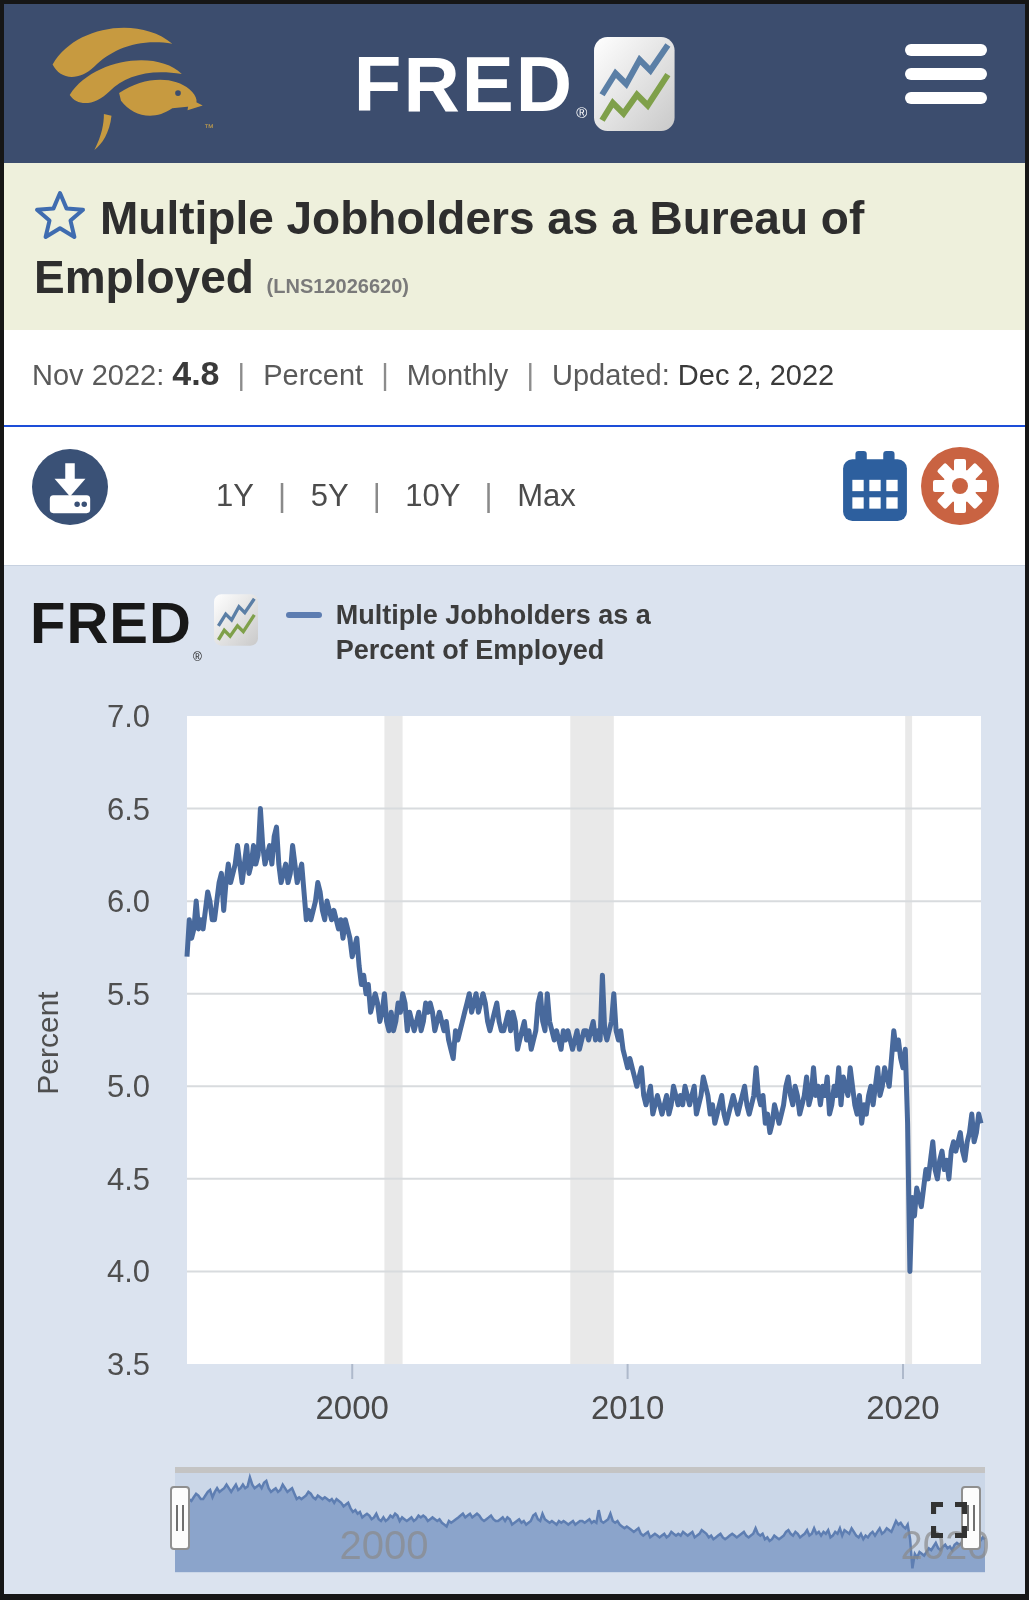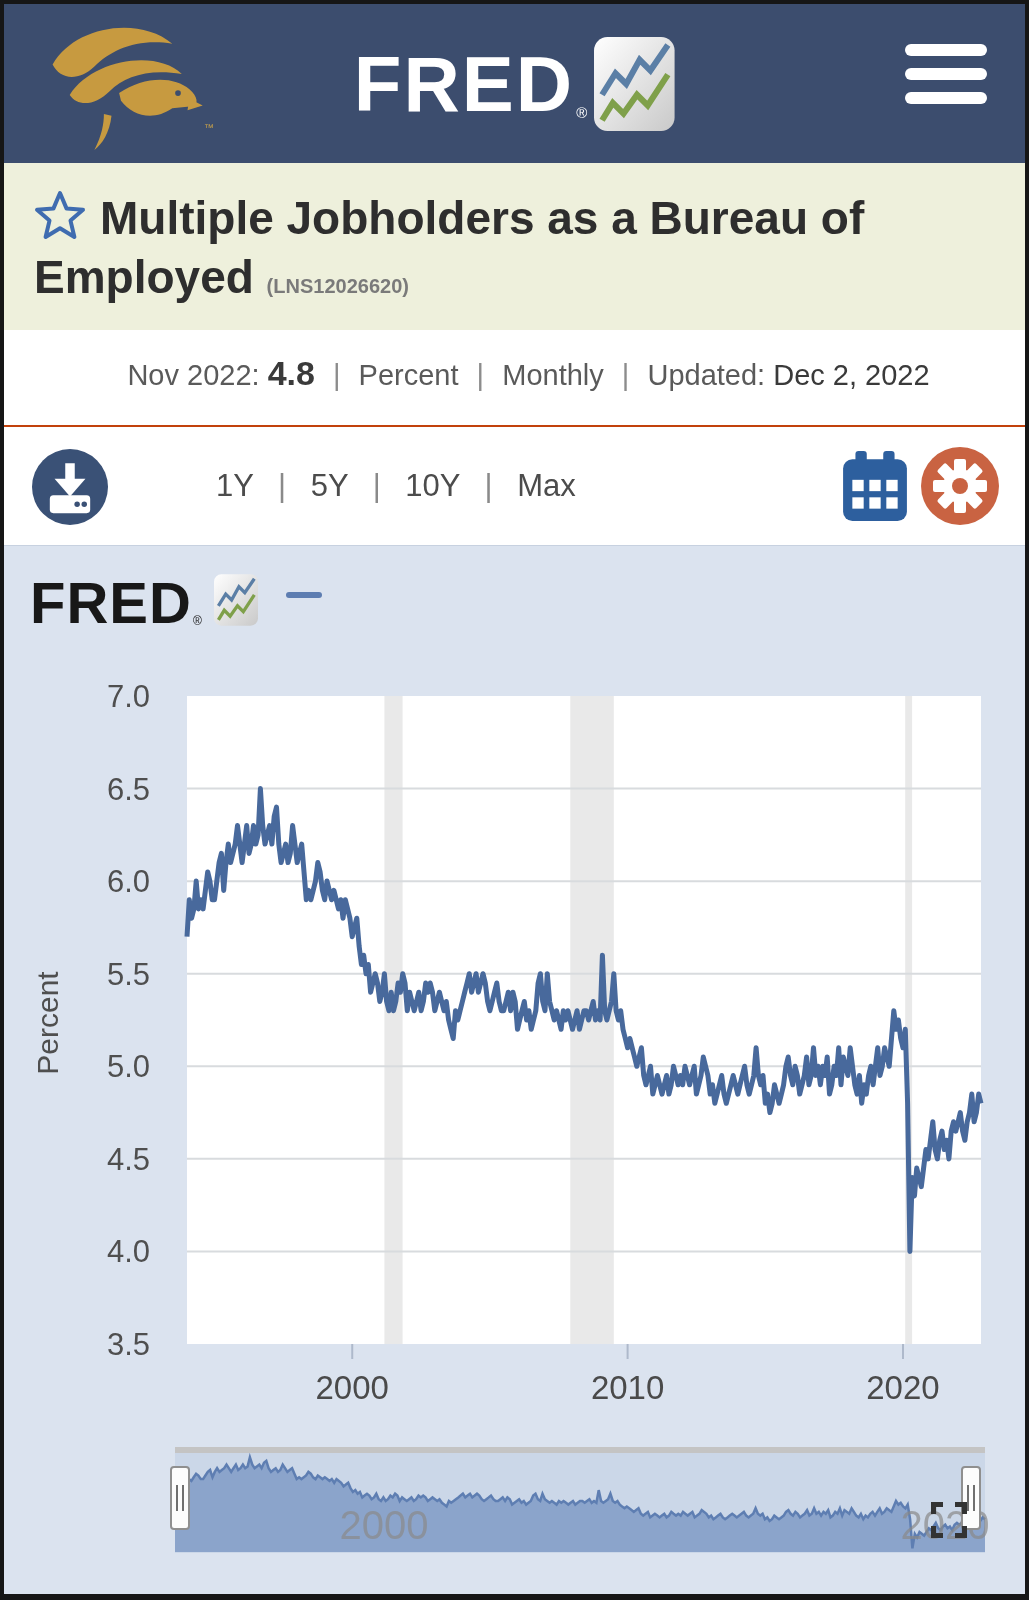--- a/index.html
+++ b/index.html
@@ -20,27 +20,27 @@
   .burger div:last-child{margin-bottom:0;}
 
   
   .titleband{height:167px;background:#eef0dc;flex:none;padding:26px 26px 0 30px;box-sizing:border-box;}
   .titleband h1{margin:0;font-size:46px;line-height:1.28;color:#2e2e2e;font-weight:bold;}
   .star{vertical-align:-6px;margin-right:14px;}
   .series-id{font-size:20px;color:#7a7a7a;font-weight:bold;}
 
   
   .info{height:97px;flex:none;box-sizing:border-box;padding:24px 0 0 28px;font-size:29px;color:#5a5a5a;
-        border-bottom:2px solid #c2410c;background:#fff;text-align:center;}
+        border-bottom:2px solid #1d4ed8;background:#fff;}
   .info .val{font-size:34px;font-weight:bold;color:#3a3a3a;}
   .info .dark{color:#3a3a3a;}
   .info .pipe{color:#8c8c8c;margin:0 10px;}
 
   
-  .controls{height:118px;flex:none;position:relative;background:#fff;}
+  .controls{height:138px;flex:none;position:relative;background:#fff;}
   .dl-btn{position:absolute;left:28px;top:22px;cursor:pointer;}
   .ranges{position:absolute;left:212px;top:50%;transform:translateY(-50%);font-size:31px;color:#4c4c4c;}
   .ranges a{cursor:pointer;}
   .ranges .pipe{color:#8a8a8a;margin:0 16px;}
   .cal-btn{position:absolute;right:118px;top:24px;cursor:pointer;}
   .gear-btn{position:absolute;right:26px;top:20px;cursor:pointer;}
 
   
   .chart-section{flex:1;position:relative;background:#dbe3ef;border-top:1px solid #c7d1e0;}
   #chart-svg{position:absolute;left:0;top:0;}
@@ -208,20 +208,24 @@
     <div class="chart-header">
       <span class="wm-text">FRED</span>
       <span class="wm-reg">®</span>
       <svg width="44" height="52" viewBox="0 0 60 70" style="margin-left:8px;">
         <rect x="0" y="0" width="60" height="70" rx="10" fill="url(#g1)"></rect>
         <polyline points="6,43 16,27 24,35 34,17 42,25 55,6" fill="none" stroke="#5b7fa6" stroke-width="4.5"></polyline>
         <polyline points="6,62 14,49 22,57 32,43 40,51 55,28" fill="none" stroke="#7fa04a" stroke-width="4.5"></polyline>
       </svg>
       <div class="legend">
         <span class="legend-swatch"></span>
+        <span class="legend-text">
+          <span>Multiple Jobholders as a</span><br>
+          <span>Percent of Employed</span>
+        </span>
       </div>
     </div>
 
     <div class="handle" style="left:166px;top:920px;">
       <i></i>
         <i></i>
     </div>
     <div class="handle" style="left:957px;top:920px;">
       <i></i>
         <i></i>

